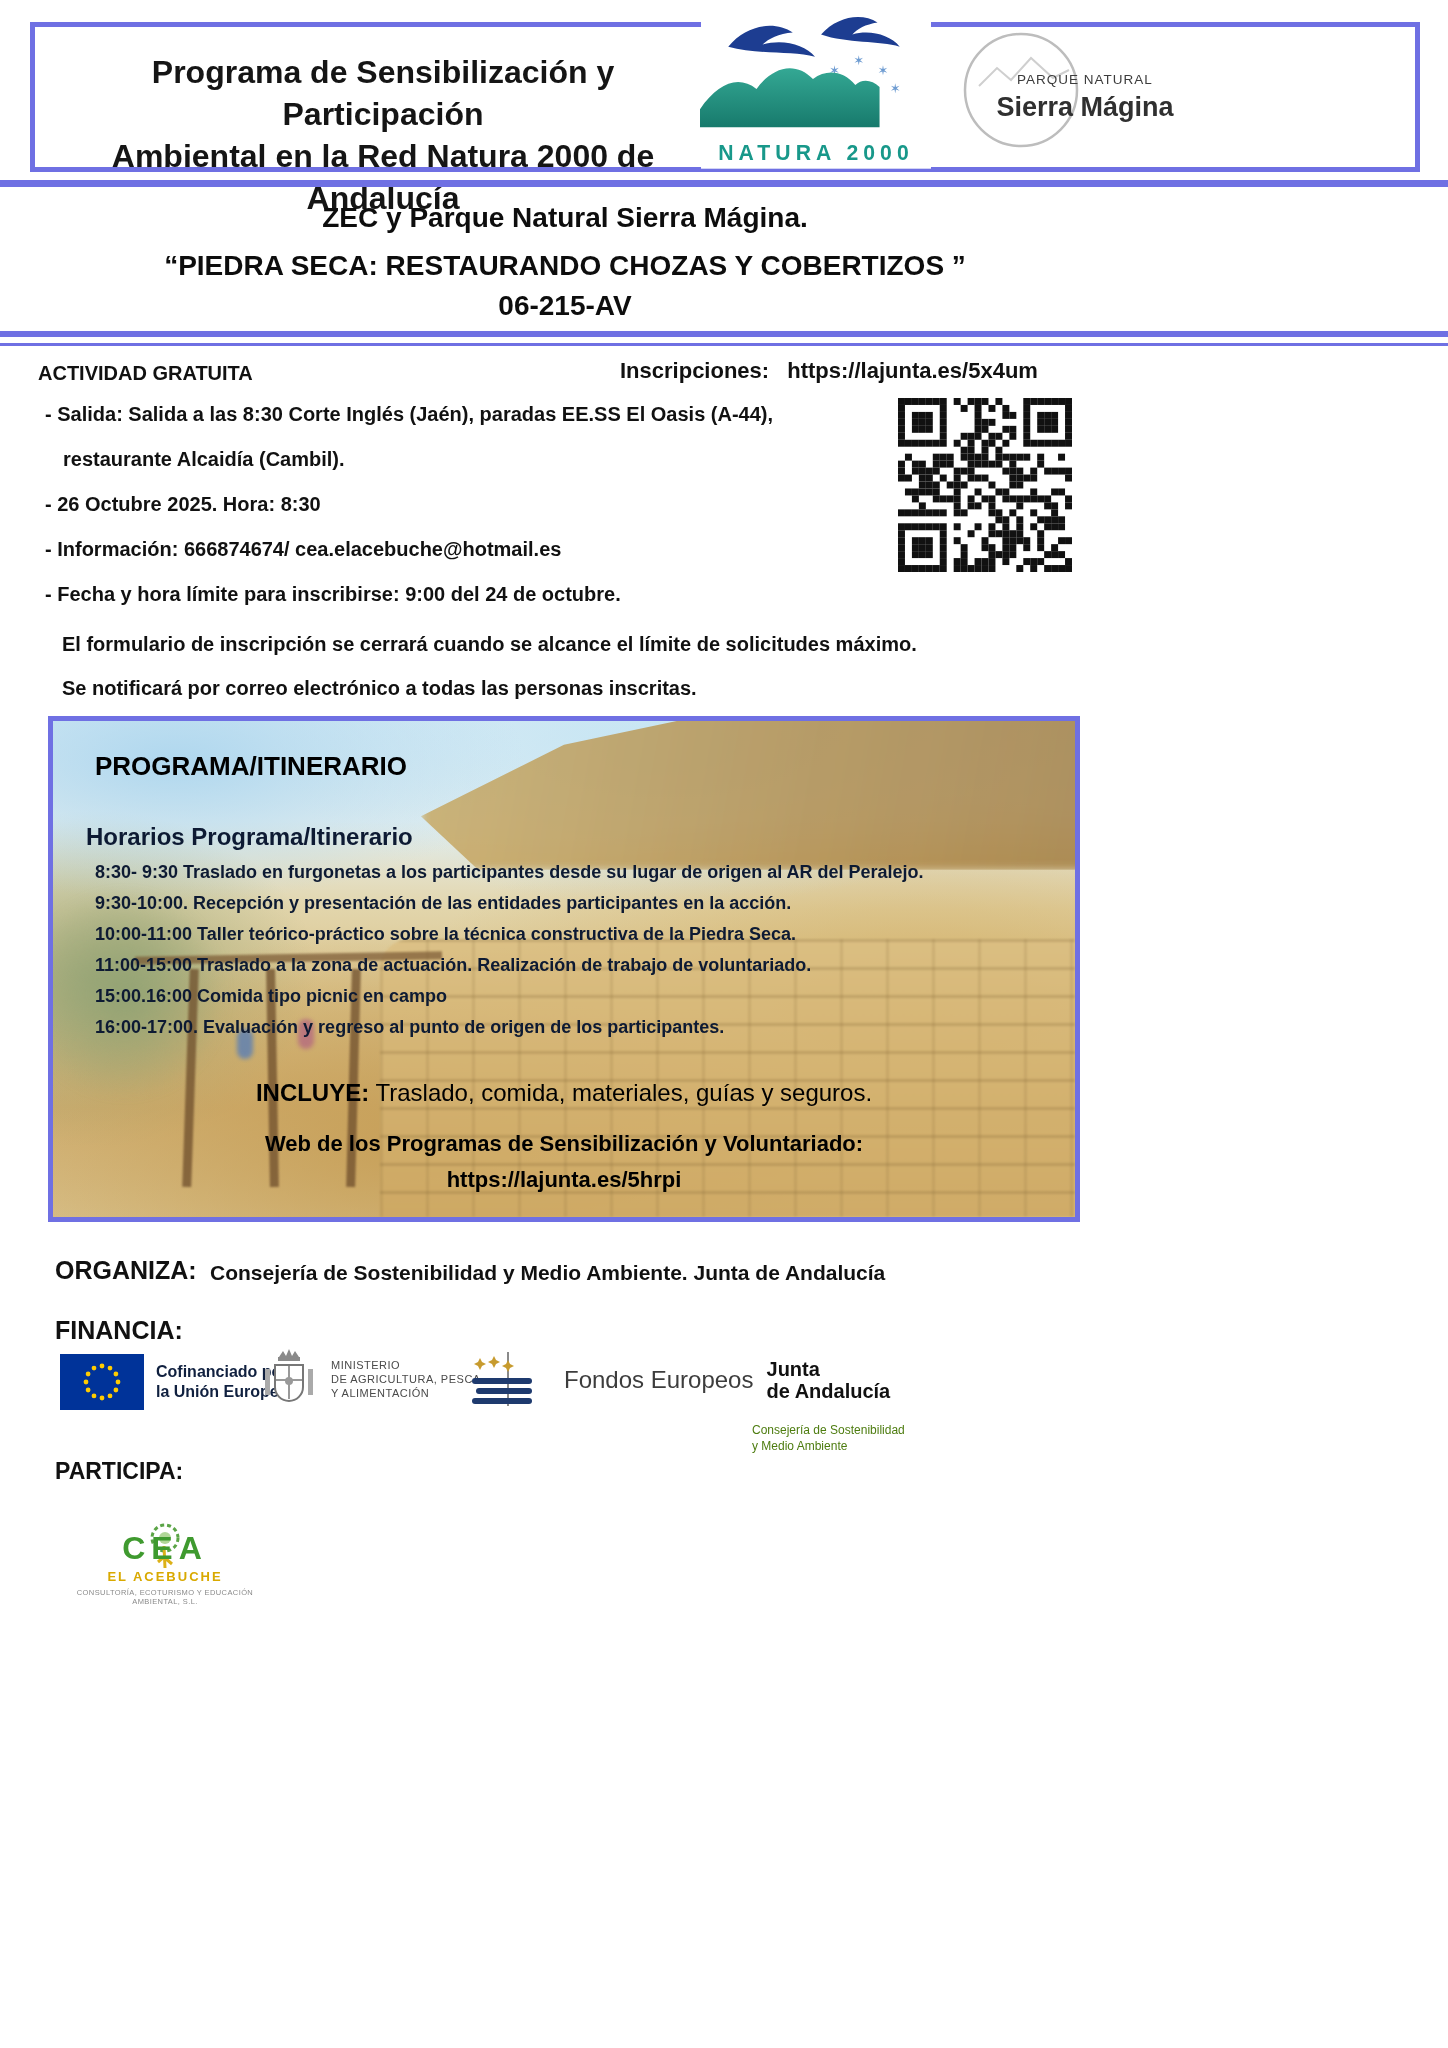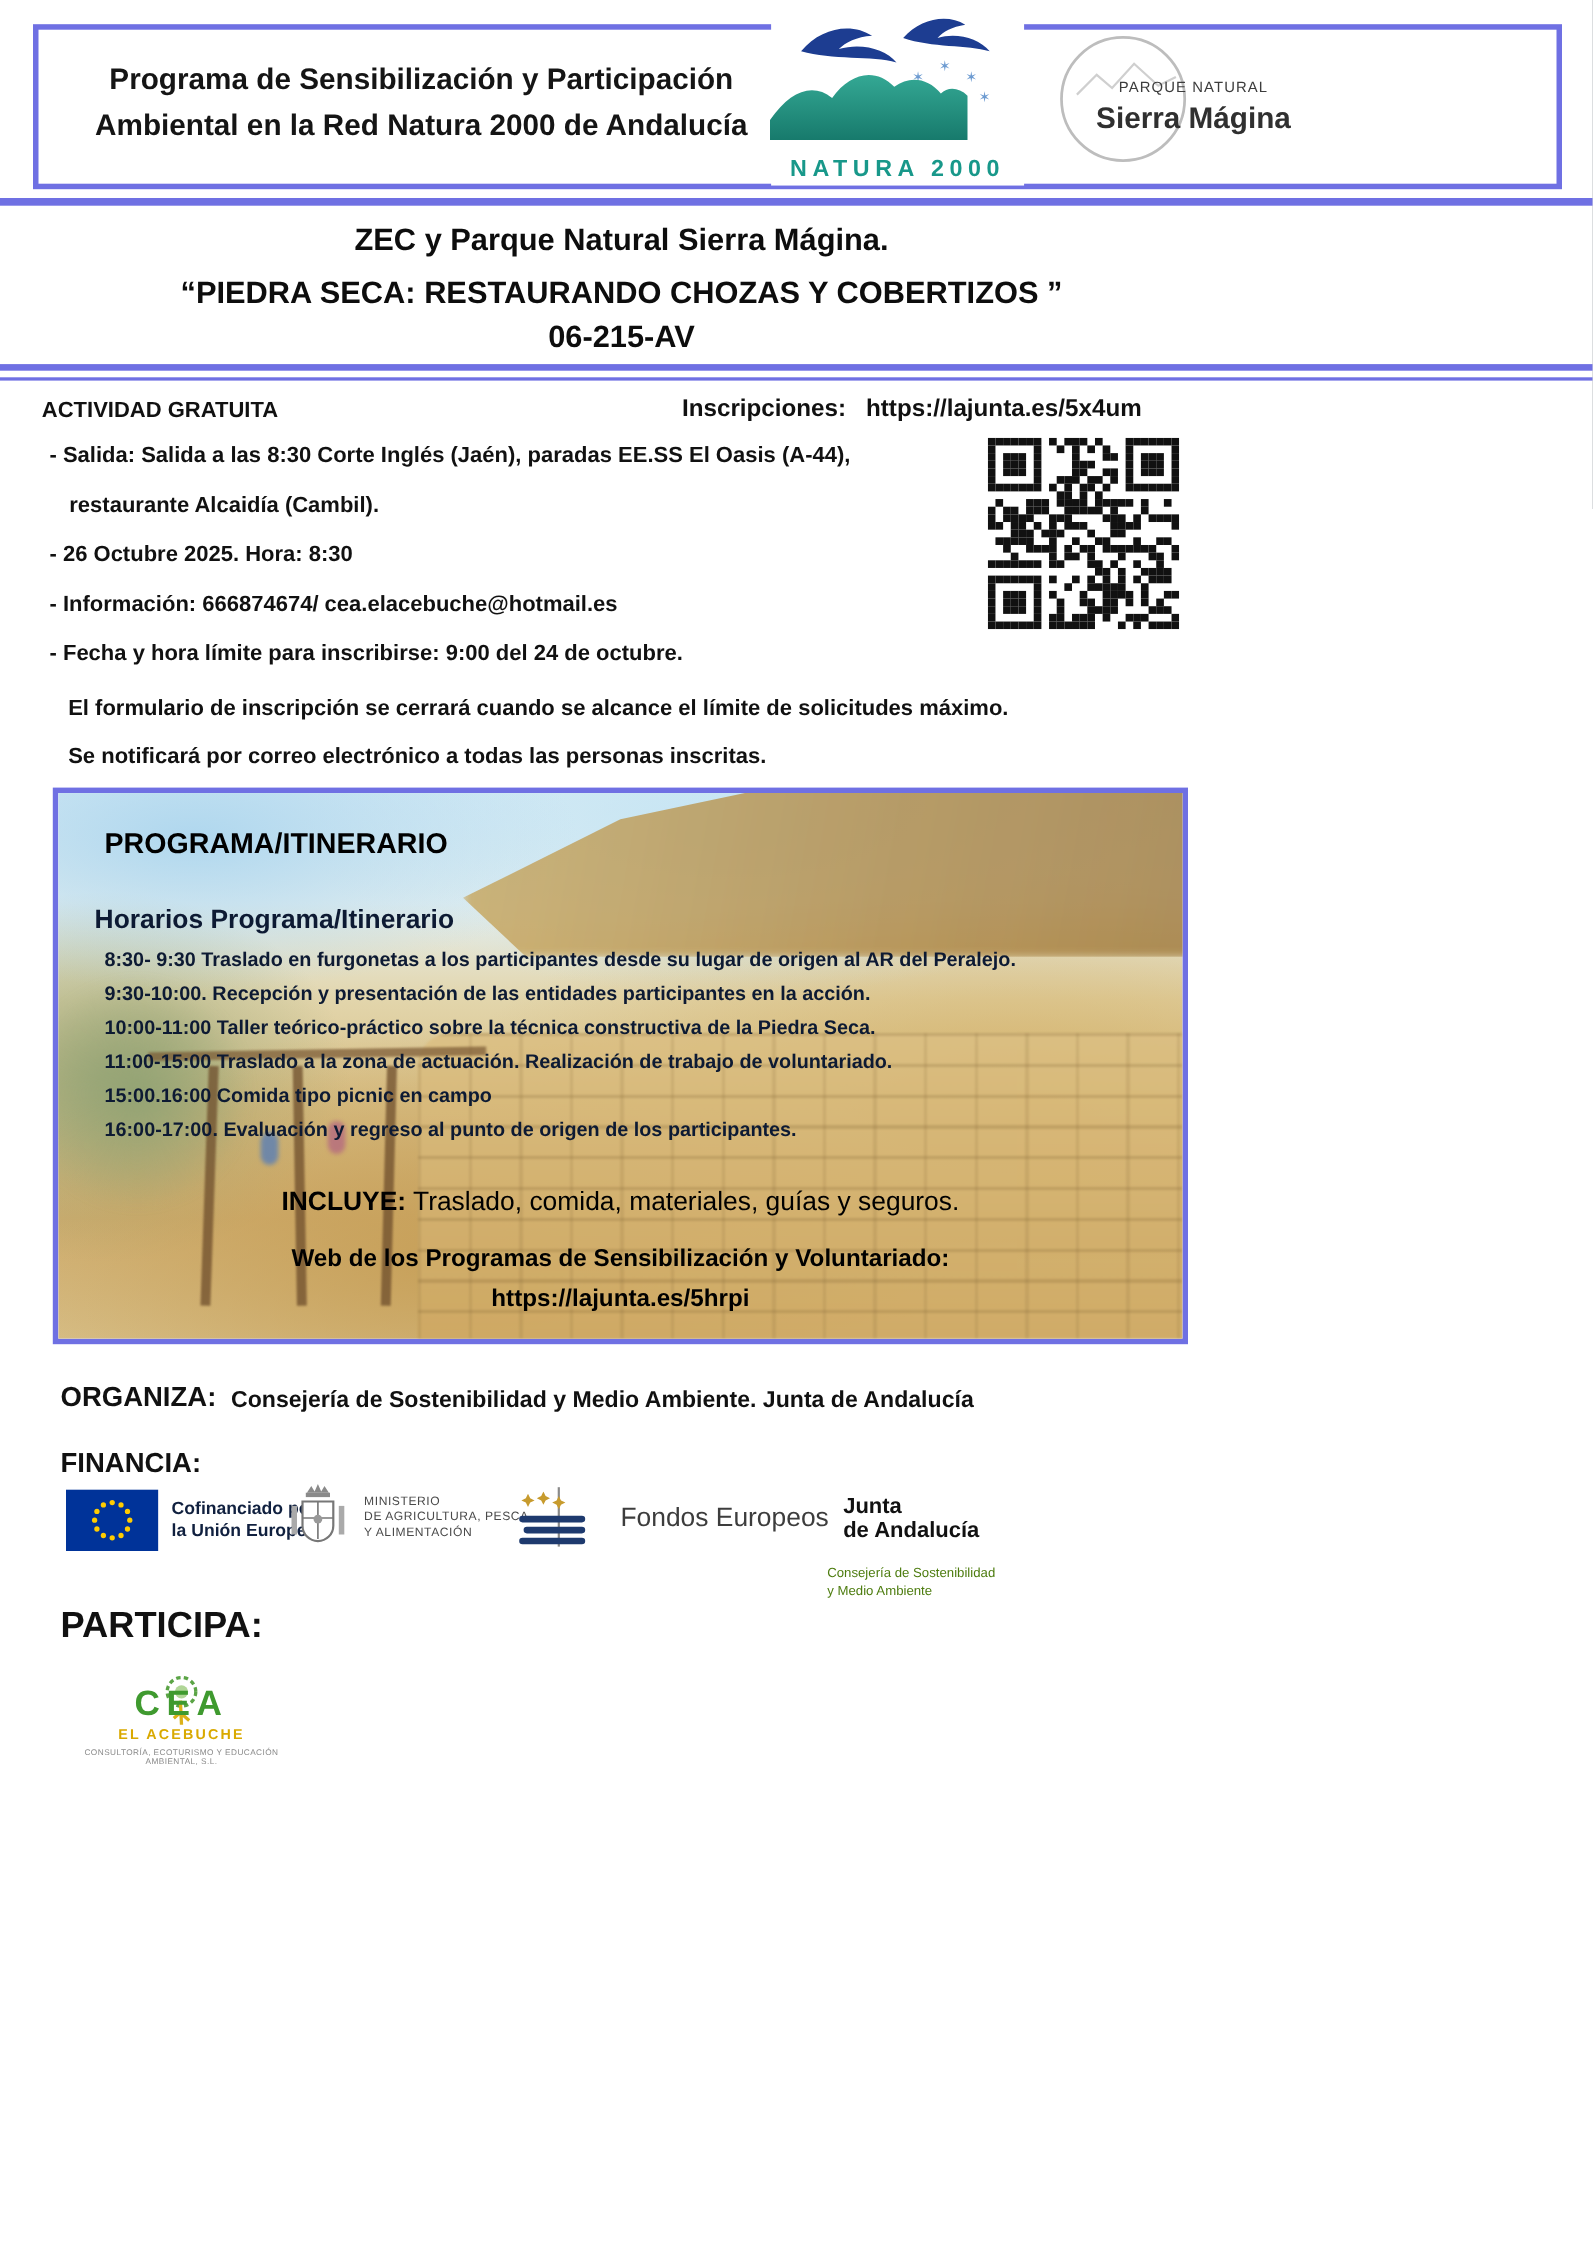--- a/index.html
+++ b/index.html
@@ -5,21 +5,21 @@
   :root{ --purple:#6f70e3; --ink:#111; }
   *{margin:0;padding:0;box-sizing:border-box;}
   html,body{background:#9aa0a6;}
   body{font-family:"Liberation Sans","DejaVu Sans",sans-serif;color:var(--ink);}
   .page{position:relative;width:1448px;height:2048px;background:#fff;margin:0 auto;overflow:hidden;}
   .abs{position:absolute;}
 
   
   .header-box{left:30px;top:22px;width:1390px;height:150px;border:5px solid var(--purple);}
   .header-title{position:absolute;left:28px;top:24px;width:640px;text-align:center;
-    font-size:27px;font-weight:bold;line-height:42px;color:#151515;}
+    font-size:32px;font-weight:bold;line-height:42px;color:#151515;}
   .natura{left:700px;top:8px;width:232px;height:162px;}
   .park{left:952px;top:28px;width:250px;height:130px;}
 
   
   .rule{left:0;width:1448px;background:var(--purple);}
   .r1{top:180px;height:7px;}
   .r2a{top:331px;height:6px;}
   .r2b{top:343px;height:3px;}
 
   
@@ -72,21 +72,21 @@
   .sched{position:absolute;left:42px;top:136px;right:20px;font-size:18px;font-weight:bold;line-height:31px;color:#0d1a33;white-space:nowrap;}
   .includes{position:absolute;left:0;right:0;top:358px;text-align:center;font-size:24px;color:#000;}
   .includes .lbl{font-weight:bold;}
   .web-label{position:absolute;left:0;right:0;top:410px;text-align:center;font-size:22px;font-weight:bold;color:#000;}
   .web-url{position:absolute;left:0;right:0;top:446px;text-align:center;font-size:22px;font-weight:bold;color:#000;}
 
   
   .org-label{left:55px;top:1256px;font-size:25px;font-weight:bold;}
   .org-value{left:210px;top:1261px;font-size:21px;font-weight:bold;}
   .fin-label{left:55px;top:1316px;font-size:25px;font-weight:bold;}
-  .par-label{left:55px;top:1458px;font-size:33px;font-weight:bold;}
+  .par-label{left:55px;top:1458px;font-size:23px;font-weight:bold;}
 
   .logo-block{display:flex;align-items:center;}
   .eu-block{left:60px;top:1352px;height:60px;gap:12px;}
   .eu-text{font-size:16px;font-weight:bold;line-height:20px;color:#10203f;}
   .ministry-block{left:261px;top:1346px;height:66px;gap:14px;}
   .ministry-text{font-size:11px;line-height:14px;color:#4a4a4a;letter-spacing:.5px;}
   .vbar{width:2px;height:54px;background:#8a8a8a;margin-left:12px;}
   .fondos-block{left:470px;top:1352px;height:56px;gap:28px;}
   .fondos-label{font-size:24px;color:#3d3d3d;}
   .junta-block{left:752px;top:1348px;height:60px;gap:10px;flex-direction:column;}

